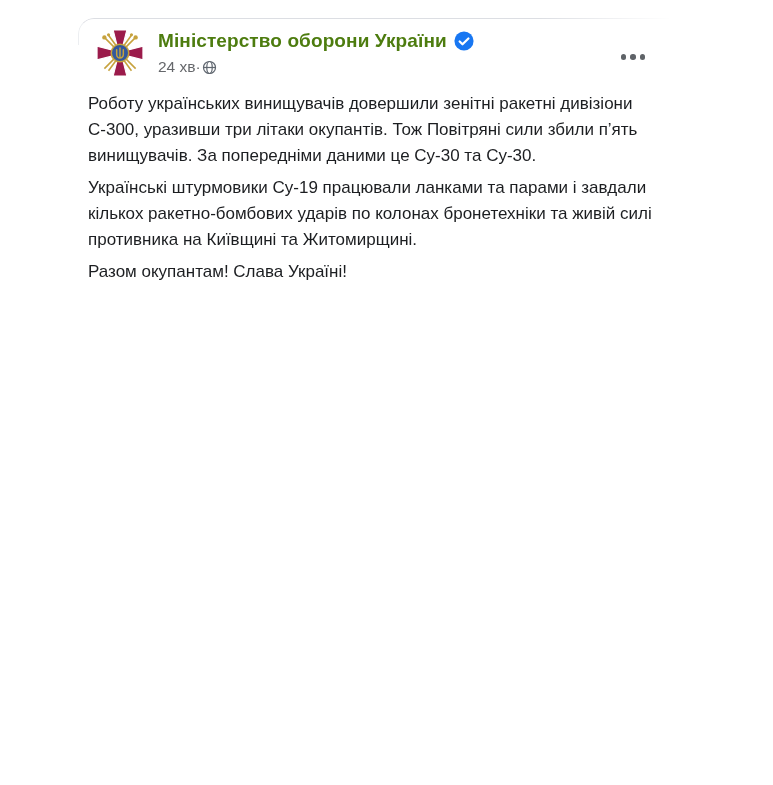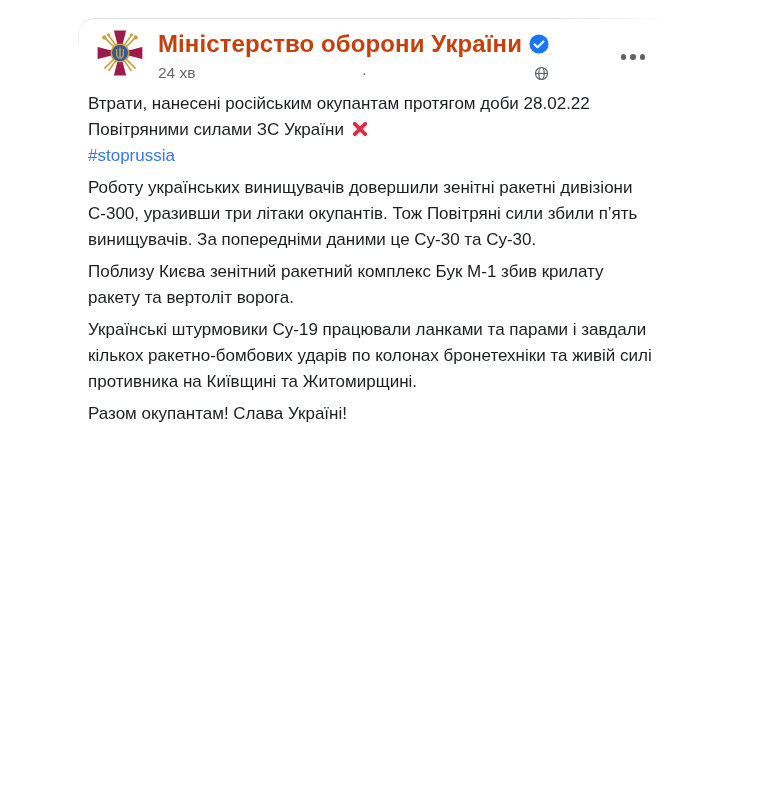--- a/index.html
+++ b/index.html
@@ -43,35 +43,34 @@
     cursor: pointer;
   }
   .avatar svg { width: 50px; height: 50px; display: block; }
   .header-text { margin-left: 13px; padding-top: 2px; }
   .name-row {
     display: flex;
     align-items: center;
     gap: 7px;
   }
   .page-name {
-    font-size: 24px;
+    font-size: 19px;
     font-weight: bold;
-    color: #c2410c;
+    color: #4d7c0f;
     text-decoration: none;
     letter-spacing: 0.1px;
   }
   .verified { width: 20px; height: 20px; display: inline-block; }
   .verified svg { width: 20px; height: 20px; display: block; }
   .meta-row {
     margin-top: 6px;
     display: flex;
     align-items: center;
     font-size: 15.5px;
     color: #65676b;
-    justify-content: space-between;
   }
   .meta-row a { color: #65676b; text-decoration: none; }
   .globe { width: 15px; height: 15px; display: inline-block; margin-left: 1px; }
   .globe svg { width: 15px; height: 15px; display: block; }
   .more-button {
     position: absolute;
     right: 122px;
     top: 48px;
     display: flex;
     gap: 4px;
@@ -172,25 +171,18 @@
 
   <div class="more-button">
     <span style="display:flex;gap:4px;">
       <i></i>
         <i></i>
         <i></i>
     </span>
   </div>
 
   <div class="post-content">
-    <p>
-      <span>Втрати, нанесені російським окупантам протягом доби 28.02.22 Повітряними силами ЗС України</span><span class="xmark"><svg viewBox="0 0 20 20">
-            <path d="M4.2 4.2 L15.8 15.8 M15.8 4.2 L4.2 15.8" stroke="#dd2e44" stroke-width="4.4" stroke-linecap="round"></path>
-          </svg></span><br>
-      <a href="#" class="hashtag">#stoprussia</a>
-    </p>
     <p>Роботу українських винищувачів довершили зенітні ракетні дивізіони С-300, уразивши три літаки окупантів. Тож Повітряні сили збили п’ять  винищувачів. За попередніми даними це Су-30 та Су-30.</p>
-    <p>Поблизу Києва зенітний ракетний комплекс Бук М-1 збив крилату ракету та вертоліт ворога.</p>
     <p>Українські штурмовики Су-19 працювали ланками та парами і завдали кількох ракетно-бомбових ударів по колонах бронетехніки та живій силі противника на Київщині та Житомирщині.</p>
     <p>Разом окупантам! Слава Україні!</p>
   </div>
 
 </div>
 
 </body></html>

